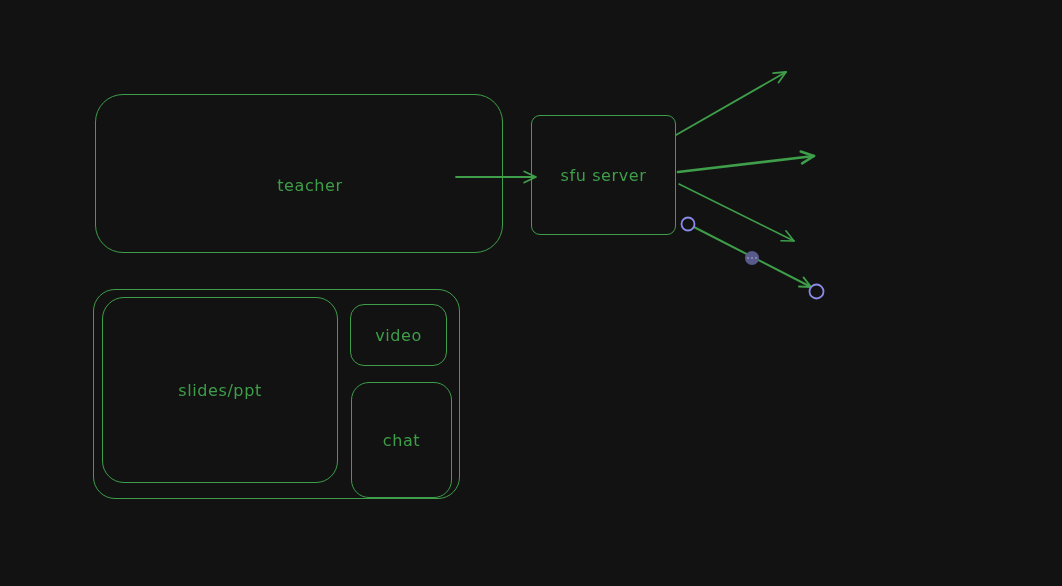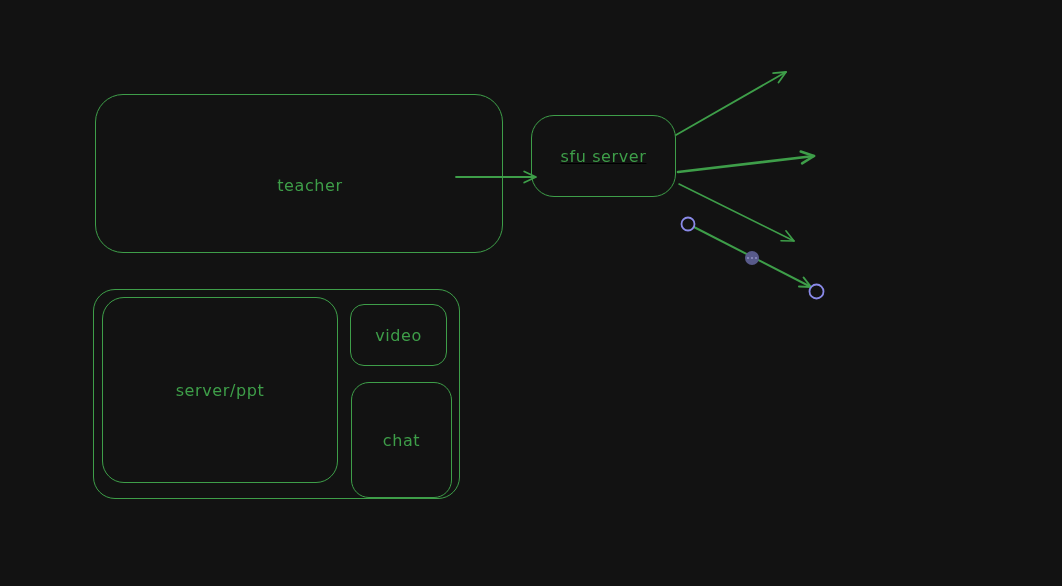--- a/index.html
+++ b/index.html
@@ -31,21 +31,21 @@
   }
   .node-label {
     color: var(--stroke-green, #3E9E49);
     font-size: 16px;
     letter-spacing: 0.6px;
     white-space: nowrap;
     user-select: none;
   }
   .node-teacher   { left: 95px;  top: 94px;  width: 408px; height: 159px; border-radius: 28px; }
   .node-teacher .node-label { transform: translate(11px, 12px); }
-  .node-sfu       { left: 531px; top: 115px; width: 145px; height: 82px; border-radius: 23px; text-decoration: underline; }
+  .node-sfu       { left: 531px; top: 115px; width: 145px; height: 120px; border-radius: 9px; }
   .group-student  { left: 93px;  top: 289px; width: 367px; height: 210px; border-radius: 22px; border-width: 1.8px; }
   .node-slides    { left: 102px; top: 297px; width: 236px; height: 186px; border-radius: 22px; }
   .node-video     { left: 350px; top: 304px; width: 97px;  height: 62px;  border-radius: 14px; }
   .node-chat      { left: 351px; top: 382px; width: 101px; height: 116px; border-radius: 18px; }
   .overlay {
     position: absolute;
     left: 0; top: 0;
     width: 1062px;
     height: 586px;
   }
@@ -82,21 +82,21 @@
     <span class="node-label">teacher</span>
   </div>
 
   <div class="node node-sfu">
     <span class="node-label">sfu server</span>
   </div>
 
   <div class="node group-student"></div>
 
   <div class="node node-slides">
-    <span class="node-label">server/ppt</span>
+    <span class="node-label">slides/ppt</span>
   </div>
 
   <div class="node node-video">
     <span class="node-label">video</span>
   </div>
 
   <div class="node node-chat">
     <span class="node-label">chat</span>
   </div>
 

